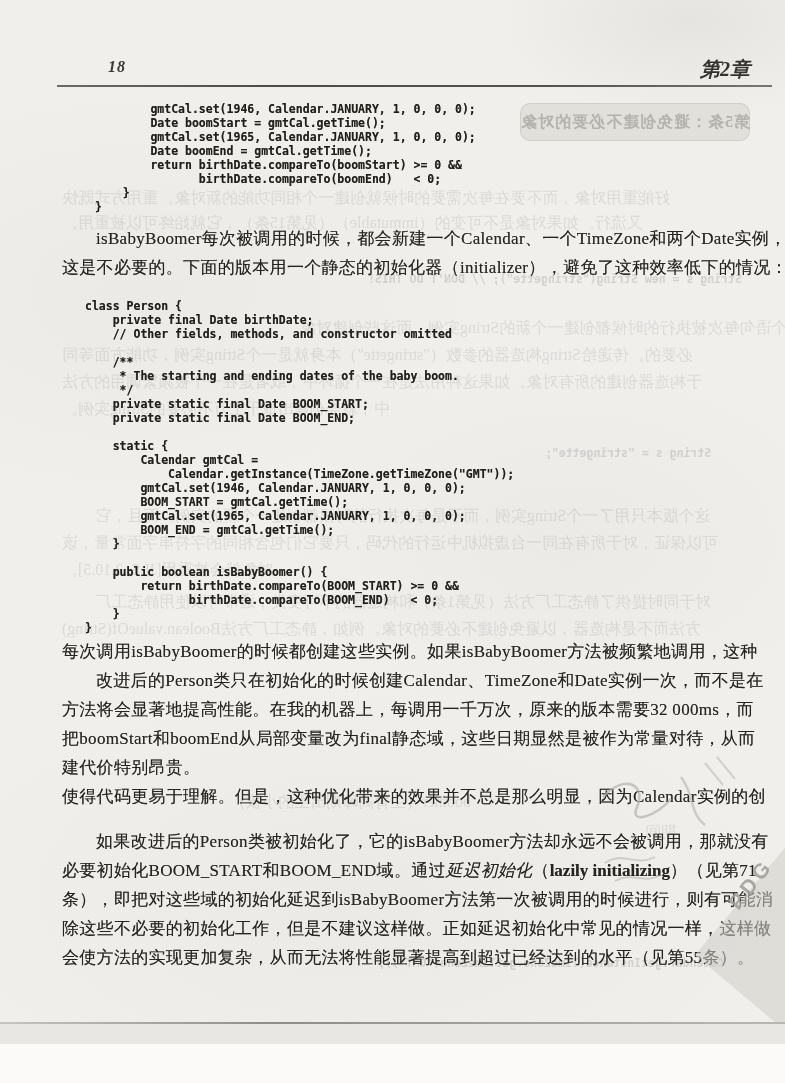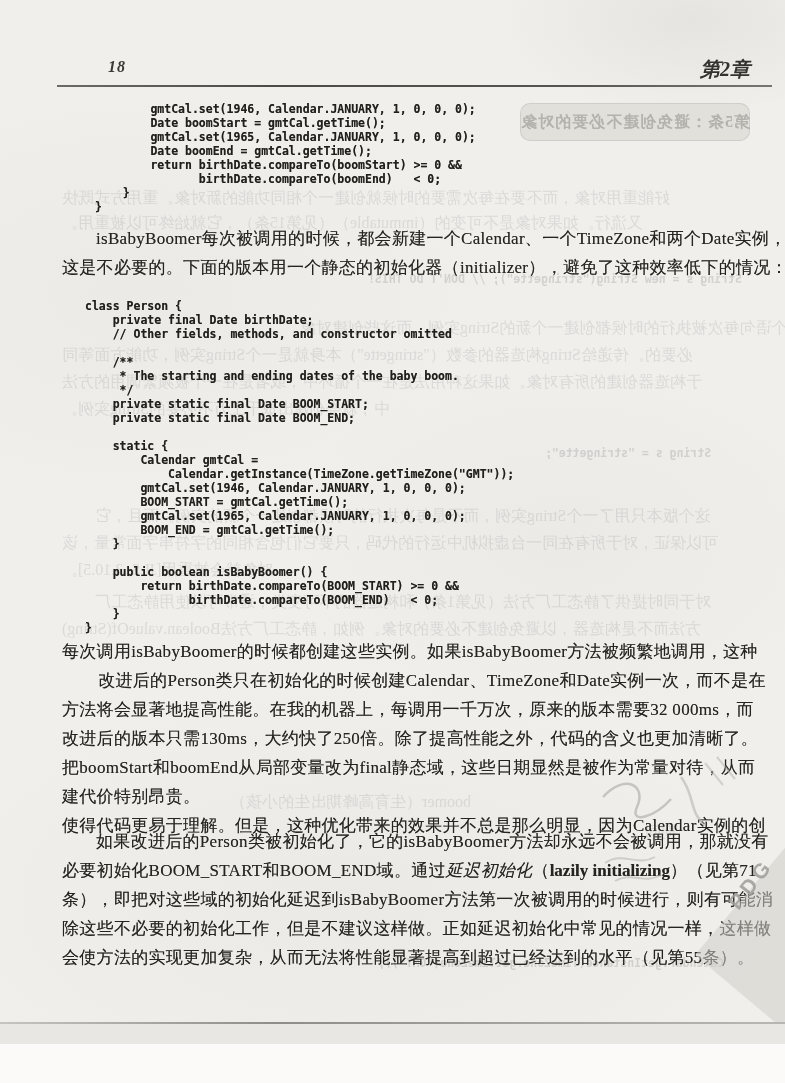--- a/index.html
+++ b/index.html
@@ -35,21 +35,21 @@
     font-size:11.5px;line-height:14px;font-weight:bold;color:#221f1a;
     text-shadow:0 0 0.6px rgba(40,38,32,0.55);
   }
   .code1{left:88px;top:95px;}
   .code2{left:78px;top:292px;}
   .para{position:absolute;left:62px;width:706px;}
   .pline{
     height:29px;line-height:29px;font-size:17px;color:#26241f;white-space:nowrap;
     letter-spacing:0.3px;text-shadow:0 0 0.6px rgba(40,38,32,0.5);
   }
-  .indent{padding-left:34px;text-align:center;}
+  .indent{padding-left:34px;}
   .kai{font-style:italic;text-align:right;}
   .b{font-weight:bold;letter-spacing:0;text-align:center;}
   
   .ghost{
     position:absolute;white-space:nowrap;transform:scaleX(-1);
     font-size:16px;color:rgba(80,78,82,0.13);filter:blur(0.5px);
   }
   .ghost-code{
     position:absolute;white-space:nowrap;transform:scaleX(-1);
     font-family:"DejaVu Sans Mono","Liberation Mono",monospace;
@@ -147,21 +147,20 @@
     public boolean isBabyBoomer() {
         return birthDate.compareTo(BOOM_START) &gt;= 0 &amp;&amp;
                birthDate.compareTo(BOOM_END)   &lt; 0;
     }
 }</pre>
 
   <div class="para" style="top:637px">
     <div class="pline">每次调用isBabyBoomer的时候都创建这些实例。如果isBabyBoomer方法被频繁地调用，这种</div>
     <div class="pline indent">改进后的Person类只在初始化的时候创建Calendar、TimeZone和Date实例一次，而不是在</div>
     <div class="pline">方法将会显著地提高性能。在我的机器上，每调用一千万次，原来的版本需要32 000ms，而</div>
-    <div class="pline">改进后的版本只需130ms，大约快了250倍。除了提高性能之外，代码的含义也更加清晰了。</div>
     <div class="pline">把boomStart和boomEnd从局部变量改为final静态域，这些日期显然是被作为常量对待，从而</div>
     <div class="pline">建代价特别昂贵。</div>
     <div class="pline">使得代码更易于理解。但是，这种优化带来的效果并不总是那么明显，因为Calendar实例的创</div>
   </div>
 
   <div class="para" style="top:827px">
     <div class="pline indent">如果改进后的Person类被初始化了，它的isBabyBoomer方法却永远不会被调用，那就没有</div>
     <div class="pline"><span>必要初始化BOOM_START和BOOM_END域。通过</span><span class="kai">延迟初始化</span><span>（</span><span class="b">lazily initializing</span><span>）（见第71</span></div>
     <div class="pline">条），即把对这些域的初始化延迟到isBabyBoomer方法第一次被调用的时候进行，则有可能消</div>
     <div class="pline">除这些不必要的初始化工作，但是不建议这样做。正如延迟初始化中常见的情况一样，这样做</div>

